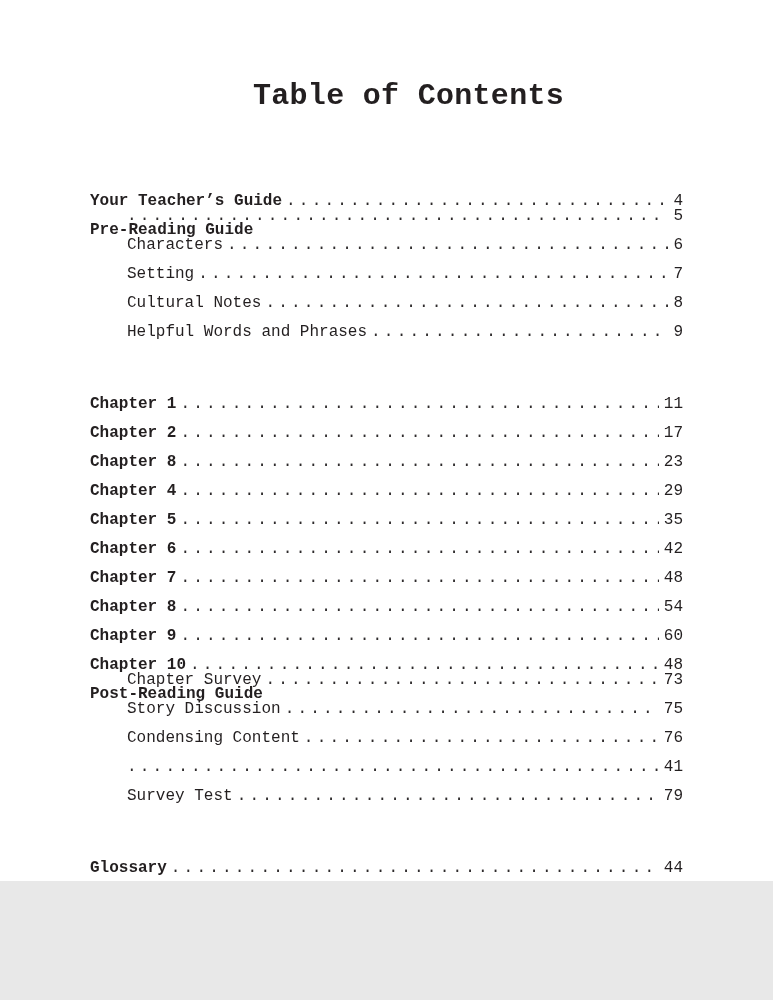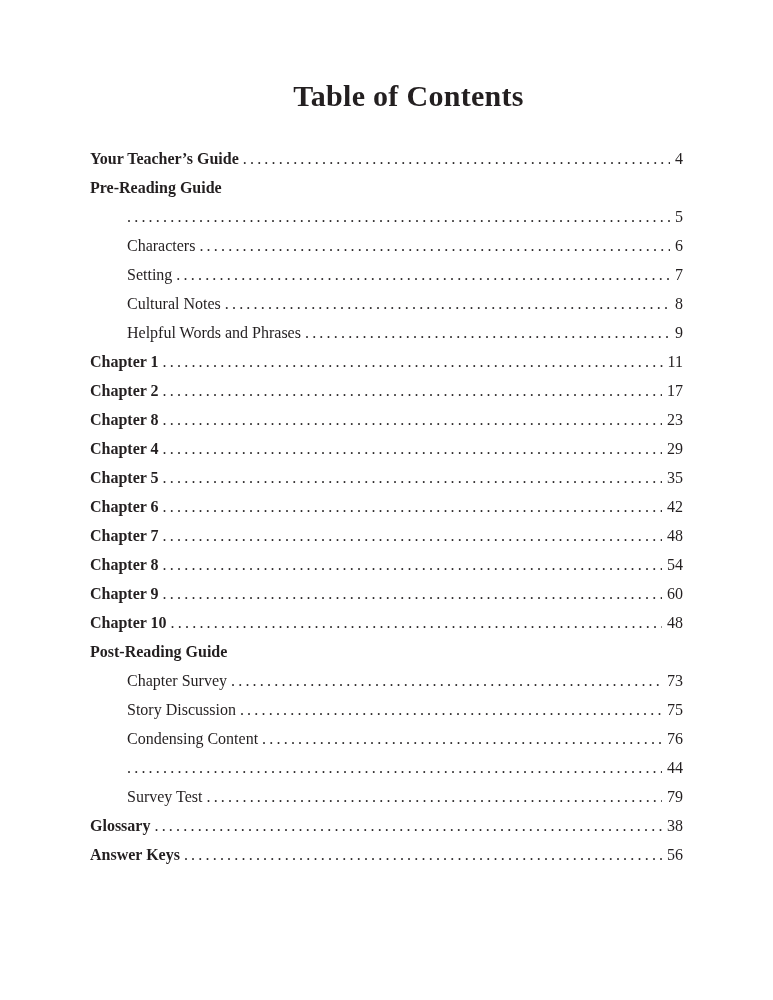--- a/index.html
+++ b/index.html
@@ -3,24 +3,24 @@
 <meta charset="utf-8">
 <style>
   html, body {
     margin: 0;
     padding: 0;
     background: #e8e8e8;
   }
   .page {
     position: relative;
     width: 773px;
-    height: 1000px;
+    height: 881px;
     margin: 0 auto;
     background: #ffffff;
-    font-family: Liberation Serif, serif;
+    font-family: Liberation Mono, monospace;
     color: #231f20;
     overflow: hidden;
   }
   .title {
     position: absolute;
     top: 78px;
     left: 0;
     width: 100%;
     margin: 0;
     text-align: center;
@@ -38,20 +38,21 @@
   }
   .toc-row {
     display: flex;
     align-items: baseline;
     height: 29px;
     line-height: 29px;
     font-size: 16px;
   }
   .toc-row.bold .toc-label {
     font-weight: bold;
+    margin-top: 43px;
   }
   .toc-row.indent {
     padding-left: 37px;
   }
   .toc-label {
     white-space: nowrap;
     padding-right: 4px;
   }
   .toc-dots {
     flex: 1 1 auto;
@@ -196,33 +197,33 @@
   </div>
 
   <div class="toc-row indent">
     <span class="toc-label">Condensing Content</span>
     <span class="toc-dots" aria-hidden="true"></span>
     <span class="toc-page">76</span>
   </div>
 
   <div class="toc-row indent">
     <span class="toc-dots" aria-hidden="true"></span>
+    <span class="toc-page">41</span>
+  </div>
+
+  <div class="toc-row indent">
+    <span class="toc-label">Survey Test</span>
+    <span class="toc-dots" aria-hidden="true"></span>
+    <span class="toc-page">79</span>
+  </div>
+
+  <div class="toc-row bold">
+    <span class="toc-label">Glossary</span>
+    <span class="toc-dots" aria-hidden="true"></span>
     <span class="toc-page">44</span>
-  </div>
-
-  <div class="toc-row indent">
-    <span class="toc-label">Survey Test</span>
-    <span class="toc-dots" aria-hidden="true"></span>
-    <span class="toc-page">79</span>
-  </div>
-
-  <div class="toc-row bold">
-    <span class="toc-label">Glossary</span>
-    <span class="toc-dots" aria-hidden="true"></span>
-    <span class="toc-page">38</span>
   </div>
 
   <div class="toc-row bold">
     <span class="toc-label">Answer Keys</span>
     <span class="toc-dots" aria-hidden="true"></span>
     <span class="toc-page">56</span>
   </div>
 </div>
 </div>
 

